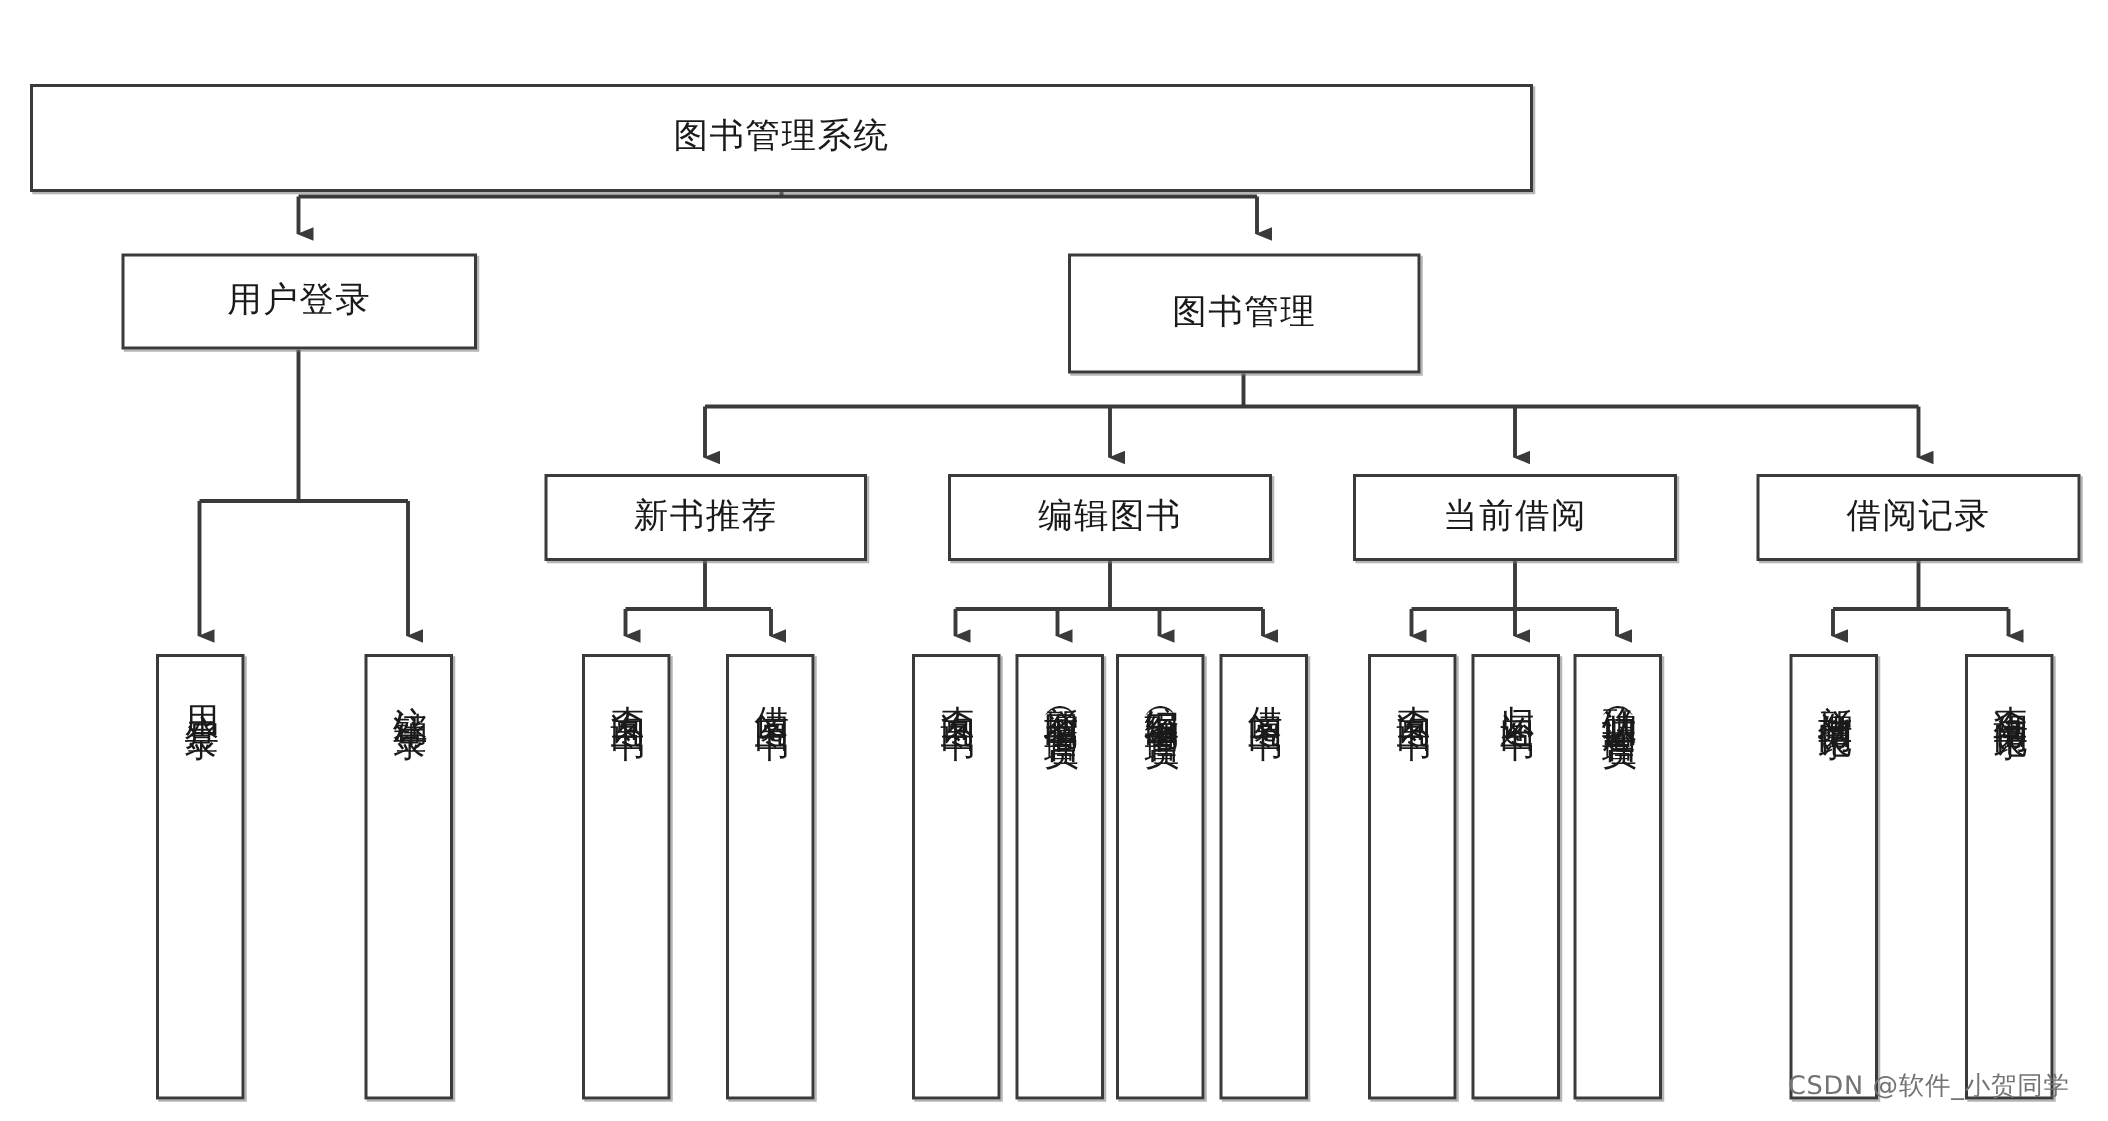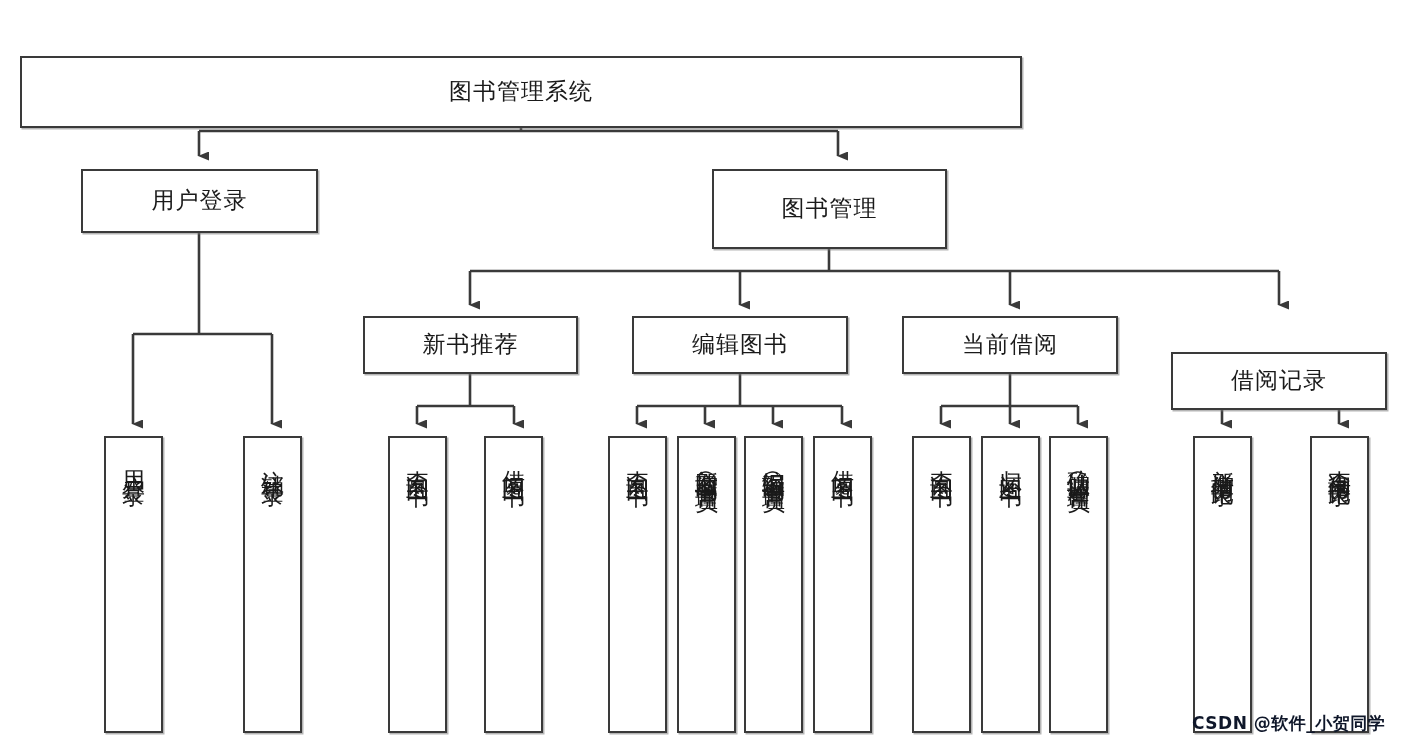--- a/index.html
+++ b/index.html
@@ -60,25 +60,24 @@
     text-align: left;
   }
   .node.vertical.tall-text .node-label {
     letter-spacing: 3px;
   }
   #watermark {
     position: absolute;
     left: 1192px;
     top: 712px;
     font-size: 17px;
-    color: #0f172a;
+    color: #737373;
     letter-spacing: 0.5px;
     white-space: nowrap;
     pointer-events: none;
-    font-weight: bold;
   }
 </style>
 </head>
 <body>
 
 <div id="diagram-root">
 
   <svg id="wires" viewBox="0 0 1405 747" xmlns="http://www.w3.org/2000/svg">
     <defs>
       <marker id="arrowhead" markerWidth="9" markerHeight="11" refX="4.5" refY="10" orient="auto" markerUnits="userSpaceOnUse">
@@ -143,21 +142,21 @@
 
   <div class="node horizontal" style="left:363px; top:316px; width:215px; height:58px;">
     <span class="node-label">新书推荐</span>
   </div>
   <div class="node horizontal" style="left:632px; top:316px; width:216px; height:58px;">
     <span class="node-label">编辑图书</span>
   </div>
   <div class="node horizontal" style="left:902px; top:316px; width:216px; height:58px;">
     <span class="node-label">当前借阅</span>
   </div>
-  <div class="node horizontal" style="left:1171px; top:316px; width:216px; height:58px;margin-top:36px;">
+  <div class="node horizontal" style="left:1171px; top:316px; width:216px; height:58px;">
     <span class="node-label">借阅记录</span>
   </div>
 
   <div class="node vertical" style="left:104px; top:436px; width:59px; height:297px;">
     <span class="node-label">用户登录</span>
   </div>
   <div class="node vertical" style="left:243px; top:436px; width:59px; height:297px;">
     <span class="node-label">注销登录</span>
   </div>
 

